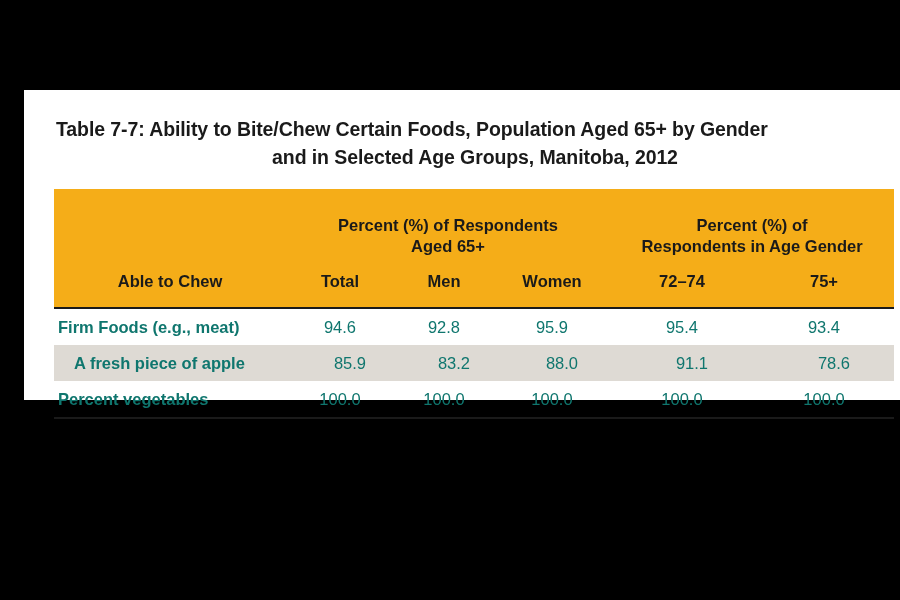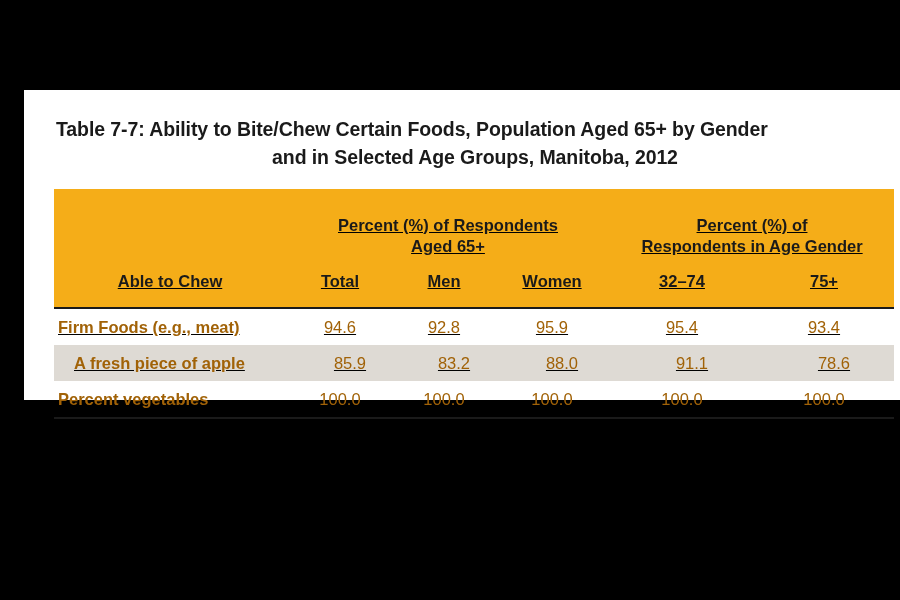--- a/index.html
+++ b/index.html
@@ -37,21 +37,20 @@
     letter-spacing: -0.1px;
   }
   .title-line.l1 { text-align: left; padding-left: 2px; }
   .title-line.l2 { text-align: center; padding-left: 30px; }
 
   table.data {
     border-collapse: collapse;
     width: 840px;
     margin: 18px 0 0 30px;
     table-layout: fixed;
-    text-decoration: underline;
   }
   table.data col.c0 { width: 232px; }
   table.data col.c1 { width: 108px; }
   table.data col.c2 { width: 100px; }
   table.data col.c3 { width: 116px; }
   table.data col.c4 { width: 144px; }
   table.data col.c5 { width: 140px; }
 
   .hdr-band td {
     background: #f5ad18;
@@ -71,21 +70,21 @@
   .sub-row td {
     height: 34px;
     padding-bottom: 16px;
     vertical-align: bottom;
   }
   .sub-row td.rowlabel {
     text-align: center;
   }
   .body-row td {
     font-size: 16.5px;
-    color: #a16207;
+    color: #0f766e;
     text-align: center;
     height: 30px;
     padding: 3px 0;
   }
   .body-row td.rowhead {
     text-align: left;
     font-weight: bold;
     padding-left: 4px;
   }
   .body-row.alt td {
@@ -129,21 +128,21 @@
           <td colspan="2">
             <div>Percent (%) of</div>
             <div>Respondents in Age Gender</div>
           </td>
         </tr>
         <tr class="hdr-band sub-row">
           <td class="rowlabel">Able to Chew</td>
           <td>Total</td>
           <td>Men</td>
           <td>Women</td>
-          <td>32–74</td>
+          <td>72–74</td>
           <td>75+</td>
         </tr>
 
         <tr class="body-row first">
           <td class="rowhead">Firm Foods (e.g., meat)</td>
           <td>94.6</td>
           <td>92.8</td>
           <td>95.9</td>
           <td>95.4</td>
           <td>93.4</td>

